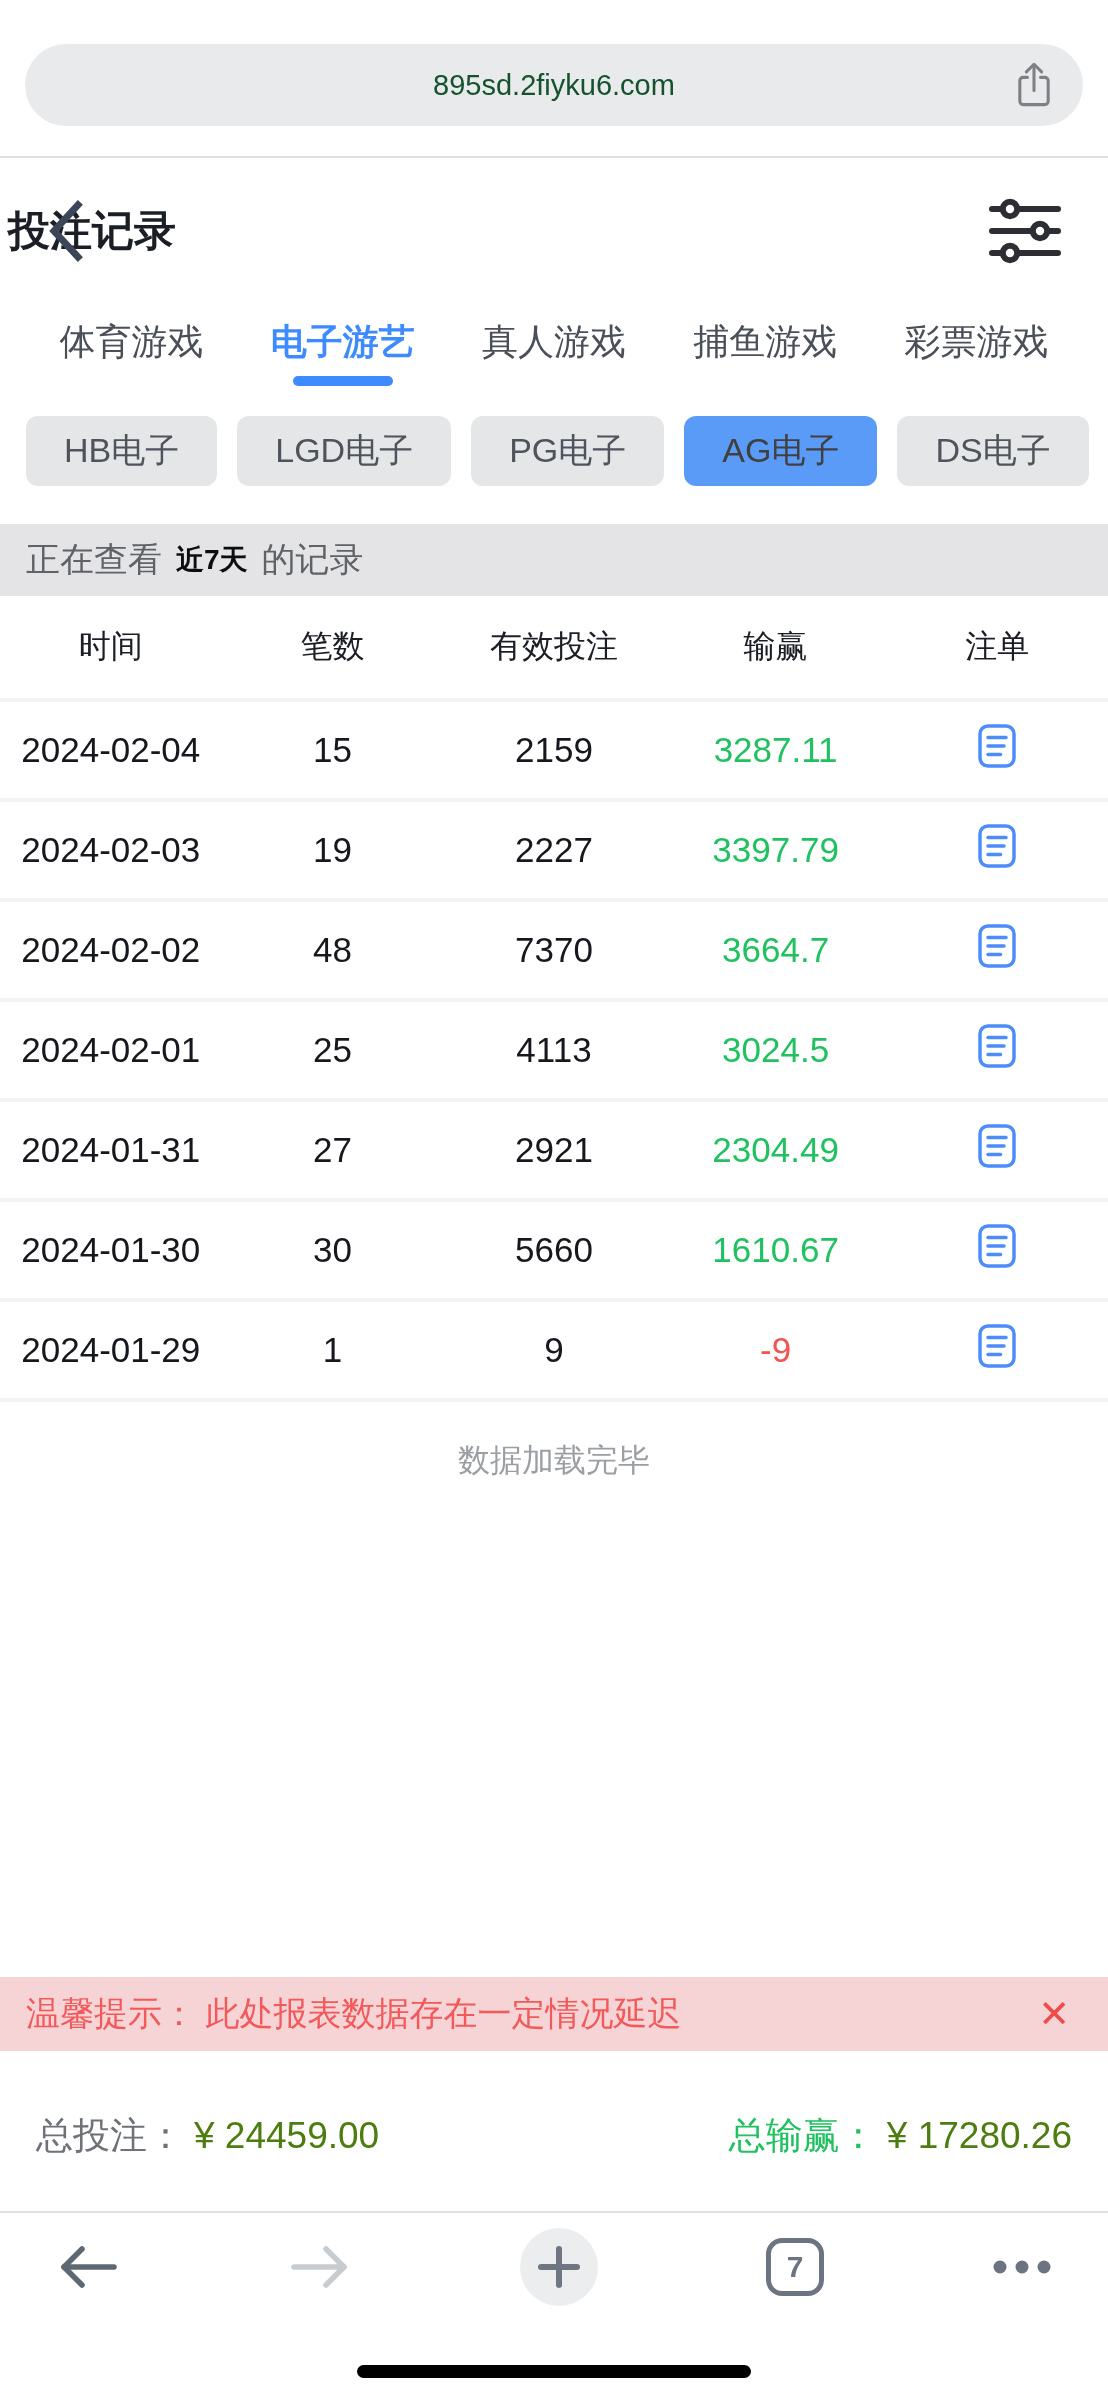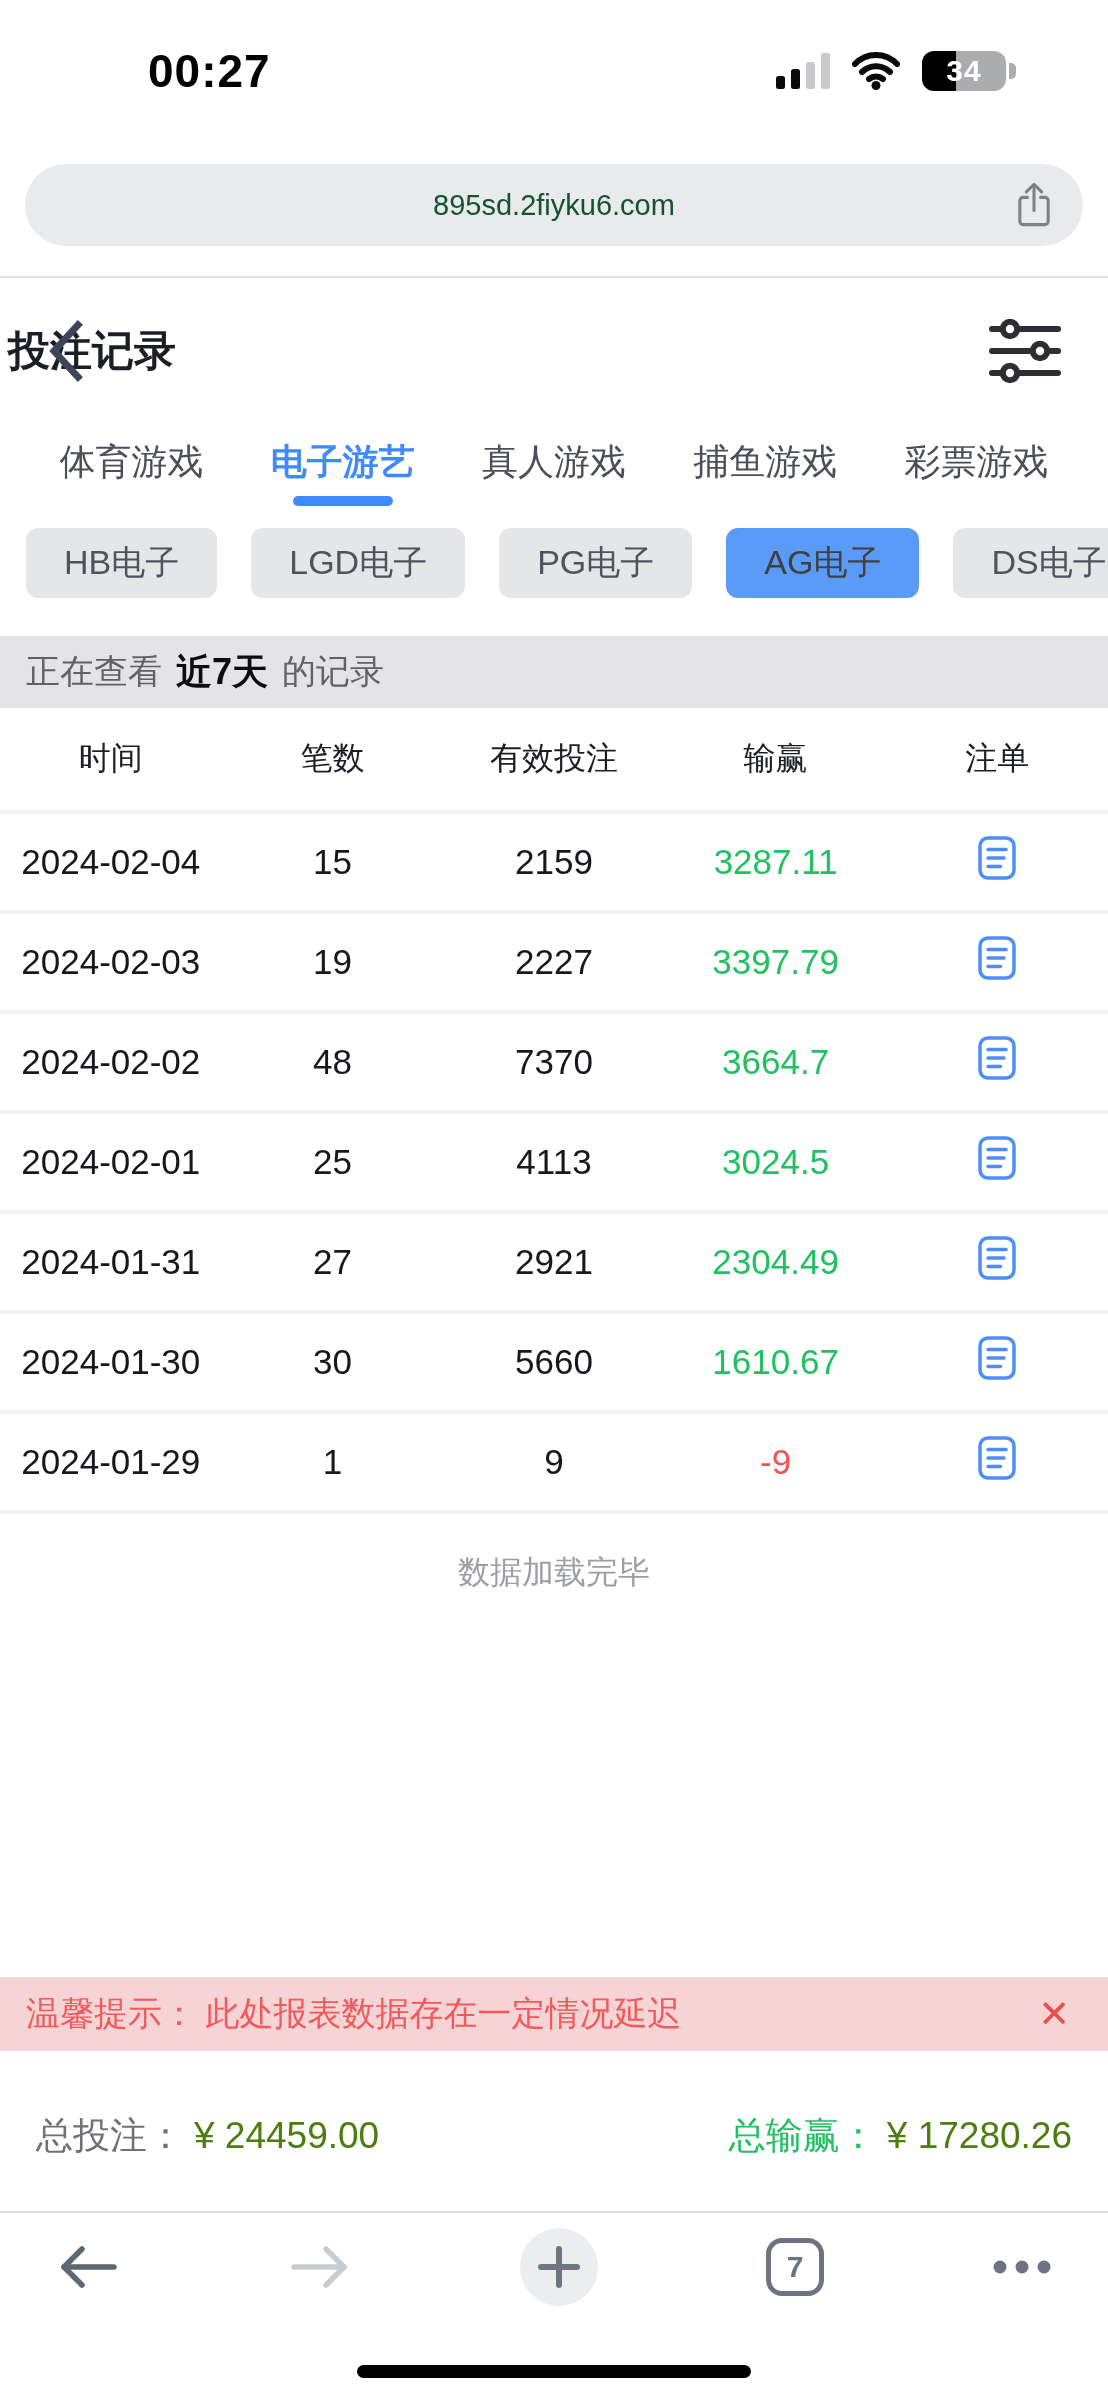--- a/index.html
+++ b/index.html
@@ -39,29 +39,29 @@
 
   
   .tabs-row{display:flex;padding:0 26px;height:92px;}
   .tab{flex:1;display:flex;flex-direction:column;align-items:center;padding-top:16px;cursor:pointer;}
   .tab-label{font-size:36px;color:#4b4f58;line-height:44px;}
   .tab.active .tab-label{color:var(--blue);font-weight:700;}
   .tab-underline{width:100px;height:10px;border-radius:5px;background:var(--blue);margin-top:12px;visibility:hidden;}
   .tab.active .tab-underline{visibility:visible;}
 
   
-  .chips-row{display:flex;gap:34px;padding-left:26px;margin-top:12px;overflow:hidden;width:1108px;}
+  .chips-row{display:flex;gap:20px;padding-left:26px;margin-top:20px;overflow:hidden;width:1108px;}
   .chip{flex:0 0 auto;height:70px;padding:0 38px;background:#e5e6e8;border-radius:12px;
     display:flex;align-items:center;font-size:34px;color:#4f545c;white-space:nowrap;cursor:pointer;}
   .chip.active{background:var(--chip-blue);color:#404040;}
 
   
   .notice{margin-top:38px;height:72px;background:#e4e4e7;display:flex;align-items:center;
     padding:0 26px;font-size:34px;color:#5f6267;gap:14px;}
-  .notice-range{color:#0c0d0f;font-weight:700;font-size:36px;}
+  .notice-range{color:#0c0d0f;font-weight:700;font-size:28px;}
 
   
   .table-header{display:grid;grid-template-columns:repeat(5,1fr);height:106px;align-items:center;
     border-bottom:4px solid #f3f3f6;font-size:32px;color:#1b1e24;}
   .hcell{text-align:center;}
   .trow{display:grid;grid-template-columns:repeat(5,1fr);height:100px;align-items:center;
     border-bottom:4px solid #f3f3f6;font-size:35px;color:#16181d;}
   .cell{text-align:center;}
   .win-loss{color:var(--green);}
   .win-loss.neg{color:var(--red);}
@@ -86,43 +86,20 @@
   .tabcount-btn{width:58px;height:58px;border:5px solid #6b7480;border-radius:16px;
     font-size:30px;color:#6b7480;font-weight:600;}
   .home-area{height:79px;display:flex;justify-content:center;}
   .home-indicator{margin-top:44px;width:394px;height:13px;border-radius:7px;background:#000;}
 </style>
 </head>
 <body>
 
 <div class="screen">
 
-  <div class="status-bar">
-    <span class="time">00:27</span>
-    <span class="status-icons">
-      <svg width="54" height="36" viewBox="0 0 54 36">
-        <rect x="0" y="23" width="9" height="13" rx="2.5" fill="#0a0a0a"></rect>
-        <rect x="15" y="16" width="9" height="20" rx="2.5" fill="#0a0a0a"></rect>
-        <rect x="30" y="9" width="9" height="27" rx="2.5" fill="#c9c9cd"></rect>
-        <rect x="45" y="0" width="9" height="36" rx="2.5" fill="#c9c9cd"></rect>
-      </svg>
-      <svg width="48" height="38" viewBox="0 0 48 38" fill="none">
-        <path d="M3 12 A29 29 0 0 1 45 12" stroke="#0a0a0a" stroke-width="6" stroke-linecap="round"></path>
-        <path d="M10 20 A20 20 0 0 1 38 20" stroke="#0a0a0a" stroke-width="6" stroke-linecap="round"></path>
-        <path d="M17 27 A11.5 11.5 0 0 1 31 27" stroke="#0a0a0a" stroke-width="6" stroke-linecap="round"></path>
-        <circle cx="24" cy="33.5" r="4.5" fill="#0a0a0a"></circle>
-      </svg>
-      <span class="battery-wrap">
-        <span class="battery">
-          <span class="battery-num">34</span>
-        </span>
-        <span class="battery-nub"></span>
-      </span>
-    </span>
-  </div>
 
   <div class="url-row">
     <div class="url-pill">
       <span class="url-text">895sd.2fiyku6.com</span>
       <span class="share-btn">
         <svg width="38" height="48" viewBox="0 0 34 44" fill="none">
           <path d="M11 15 H7 a3 3 0 0 0 -3 3 v19 a3 3 0 0 0 3 3 h20 a3 3 0 0 0 3 -3 V18 a3 3 0 0 0 -3 -3 h-4" stroke="#7e8086" stroke-width="2.8" stroke-linecap="round" stroke-linejoin="round"></path>
           <path d="M17 27 V4" stroke="#7e8086" stroke-width="2.8" stroke-linecap="round"></path>
           <path d="M10 10 L17 3 L24 10" stroke="#7e8086" stroke-width="2.8" stroke-linecap="round" stroke-linejoin="round"></path>
         </svg>

